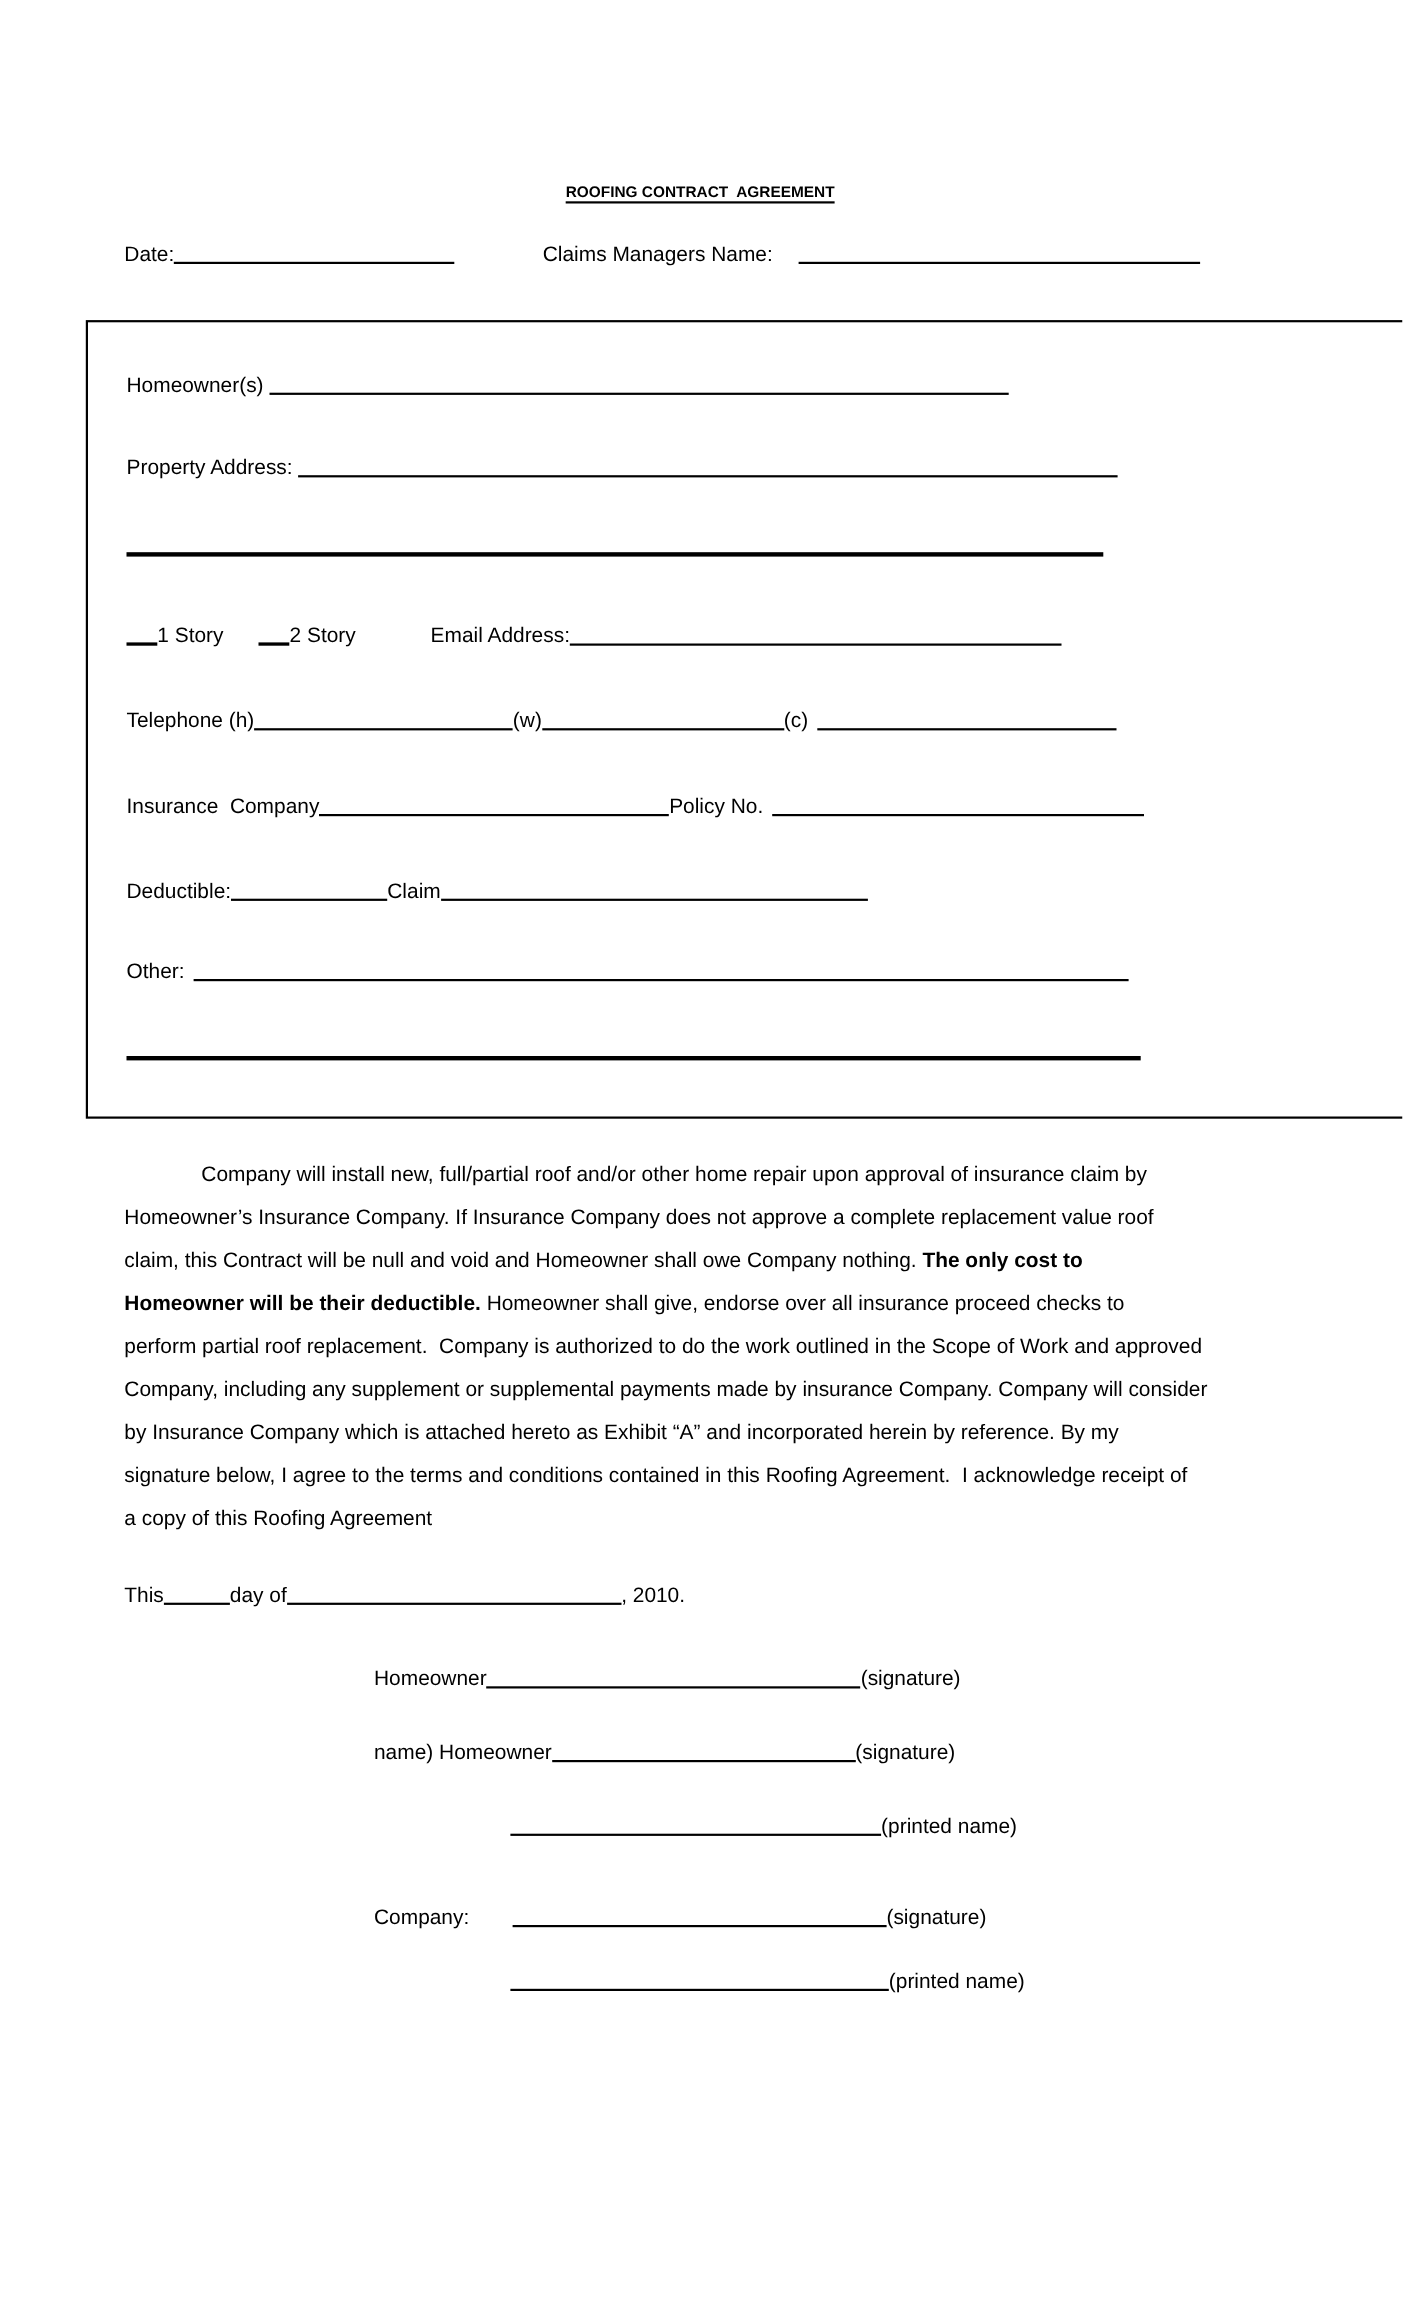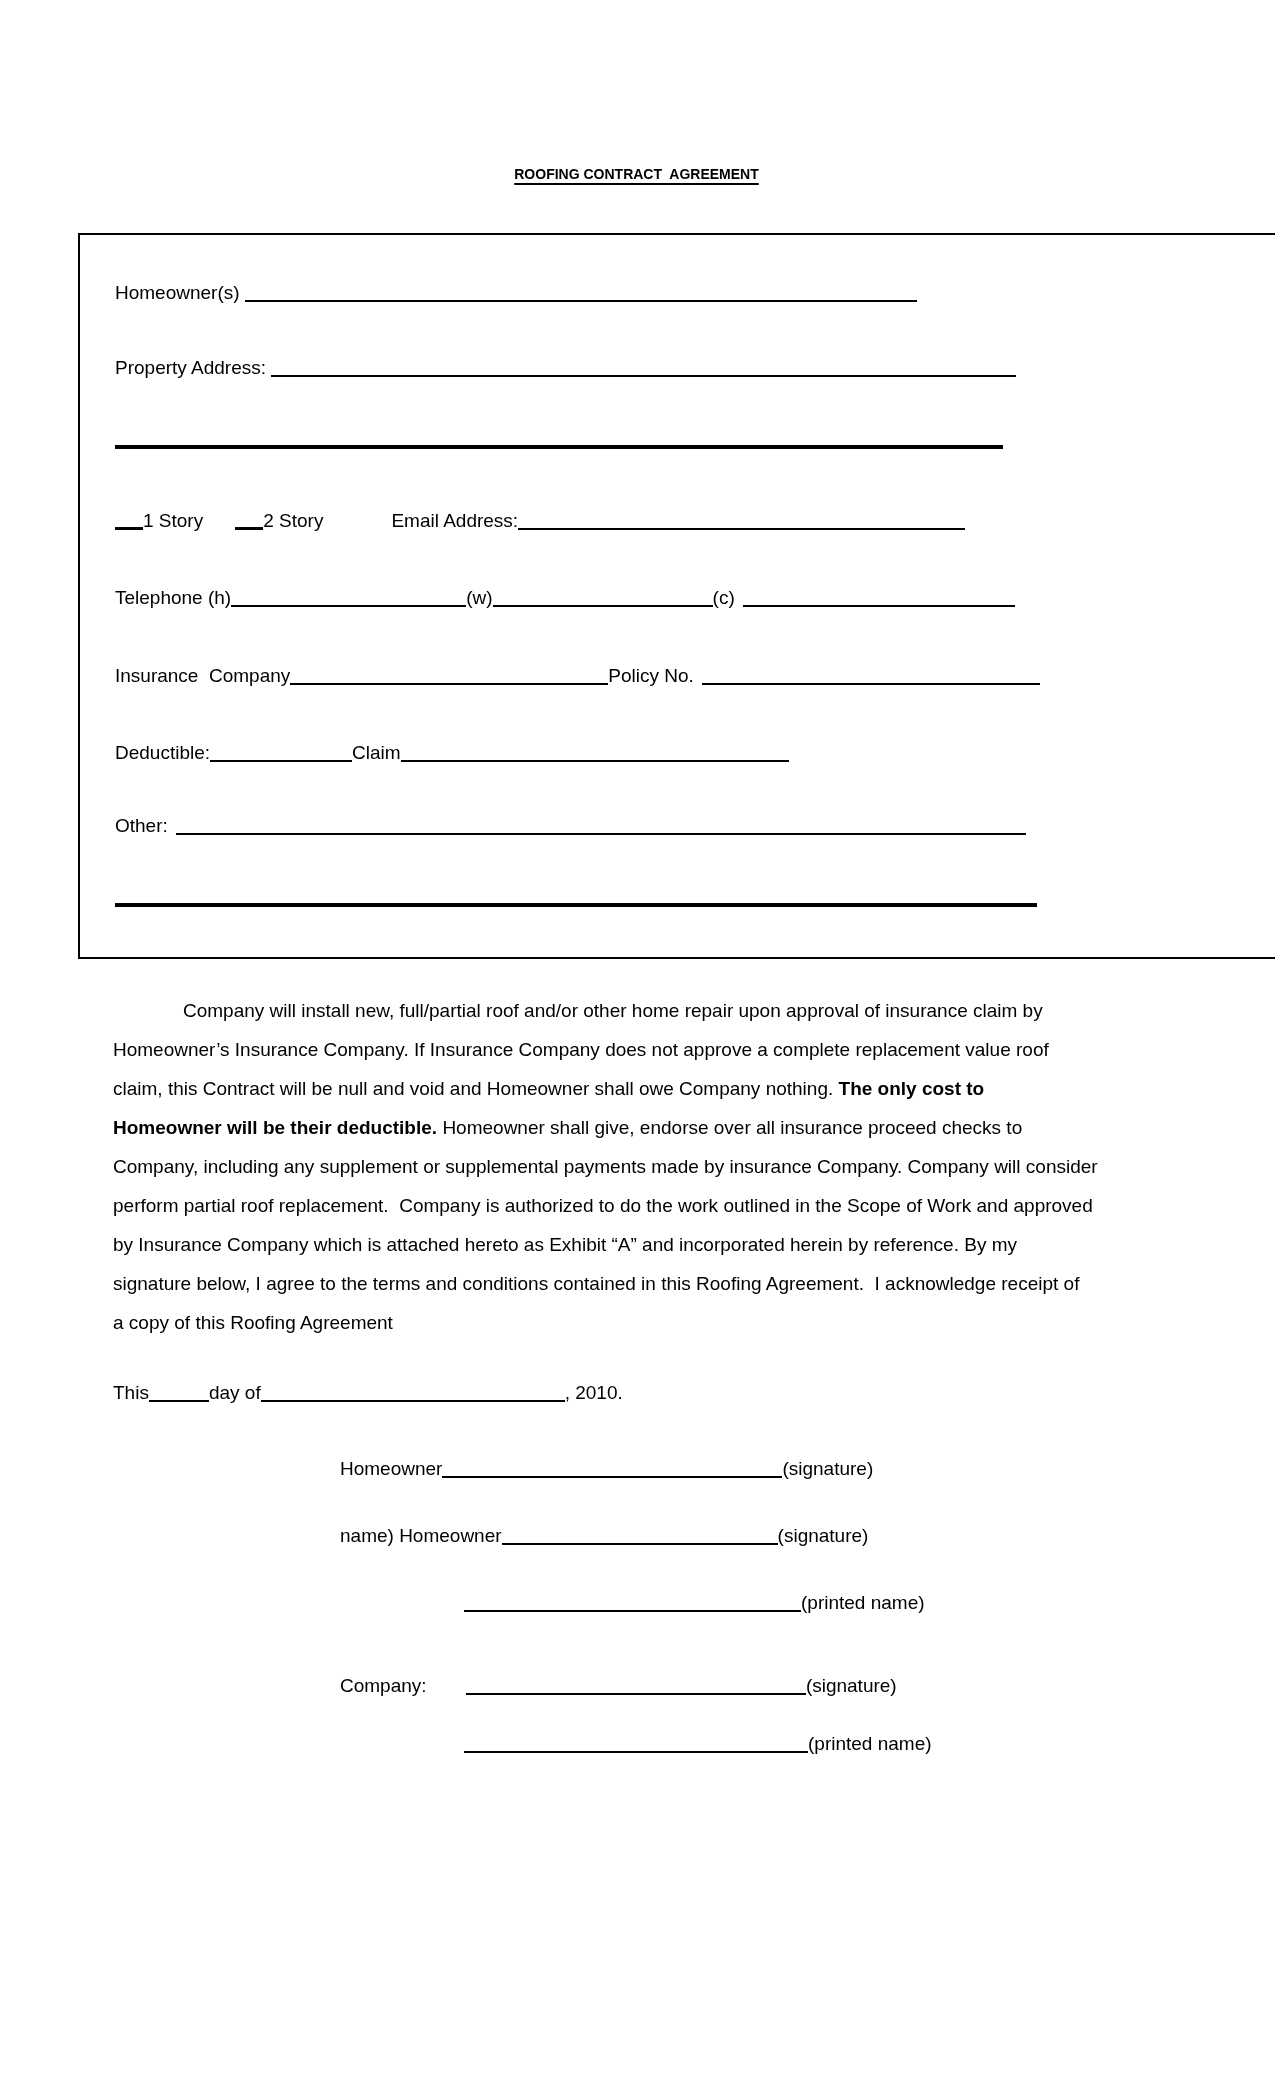--- a/index.html
+++ b/index.html
@@ -96,20 +96,23 @@
 </head>
 <body>
 
 <div class="page">
   <div class="content">
 
     <div class="title">
       <span data-bind="document.title">ROOFING CONTRACT  AGREEMENT</span>
     </div>
 
+    <div class="row header-row">
+      <span data-bind="header.date_label">Date:</span><span class="blank w-date"></span><span class="gap-claims"></span><span data-bind="header.claims_manager_label">Claims Managers Name:</span><span class="gap-claims-line"></span><span class="blank w-claims"></span>
+    </div>
 
     <div class="info-box">
       <div class="row r1">
         <span data-bind="info_box.homeowners_label">Homeowner(s) </span><span class="blank w-home"></span>
       </div>
       <div class="row r2">
         <span data-bind="info_box.property_address_label">Property Address: </span><span class="blank w-prop"></span>
       </div>
       <div class="row r3">
         <span class="blank thick w-addr2"></span>
@@ -132,22 +135,22 @@
       <div class="row r9">
         <span class="blank thick w-final"></span>
       </div>
     </div>
 
     <div class="paragraph">
         <div class="par-line indent"><span style="white-space: pre;">Company will install new, full/partial roof and/or other home repair upon approval of insurance claim by</span></div>
         <div class="par-line"><span style="white-space: pre;">Homeowner’s Insurance Company. If Insurance Company does not approve a complete replacement value roof</span></div>
         <div class="par-line"><span style="white-space: pre;">claim, this Contract will be null and void and Homeowner shall owe Company nothing. </span><span class="b" style="white-space: pre;">The only cost to</span></div>
         <div class="par-line"><span class="b" style="white-space: pre;">Homeowner will be their deductible.</span><span style="white-space: pre;"> Homeowner shall give, endorse over all insurance proceed checks to</span></div>
+        <div class="par-line"><span style="white-space: pre;">perform partial roof replacement.  Company is authorized to do the work outlined in the Scope of Work and approved</span></div>
         <div class="par-line"><span style="white-space: pre;">Company, including any supplement or supplemental payments made by insurance Company. Company will consider</span></div>
-        <div class="par-line"><span style="white-space: pre;">perform partial roof replacement.  Company is authorized to do the work outlined in the Scope of Work and approved</span></div>
         <div class="par-line"><span style="white-space: pre;">by Insurance Company which is attached hereto as Exhibit “A” and incorporated herein by reference. By my</span></div>
         <div class="par-line"><span style="white-space: pre;">signature below, I agree to the terms and conditions contained in this Roofing Agreement.  I acknowledge receipt of</span></div>
         <div class="par-line"><span style="white-space: pre;">a copy of this Roofing Agreement</span></div>
       </div>
 
     <div class="row exec-row">
       <span data-bind="execution_line.this_label">This</span><span class="blank w-day"></span><span data-bind="execution_line.day_of_label">day of</span><span class="blank w-dayof"></span><span data-bind="execution_line.year_label">, 2010.</span>
     </div>
 
     <div class="sig-block">

